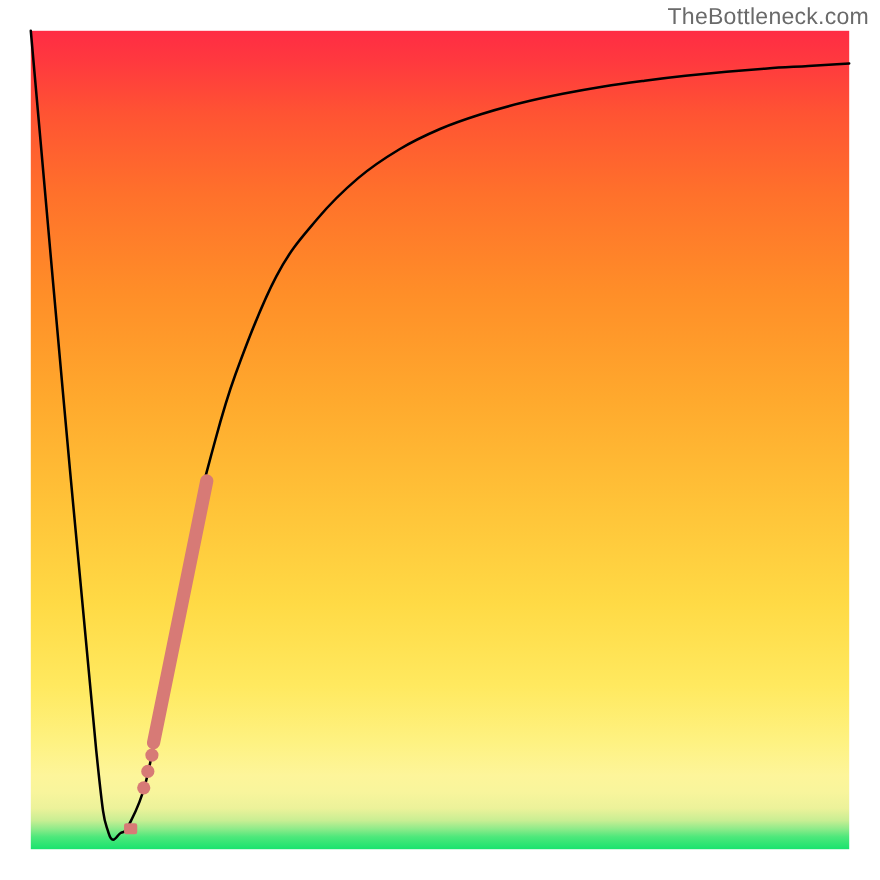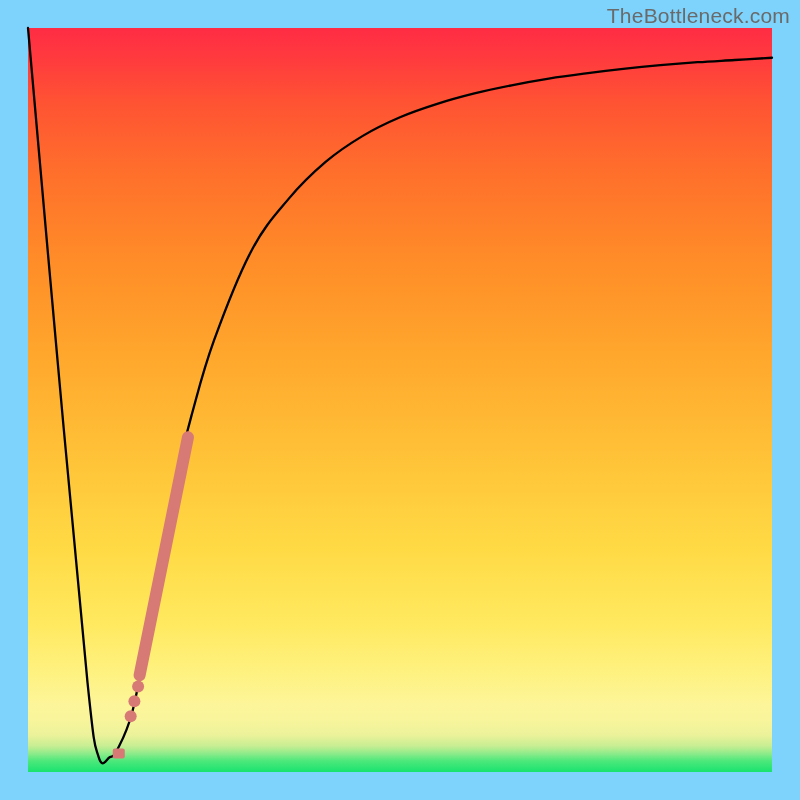--- a/index.html
+++ b/index.html
@@ -8,21 +8,21 @@
     width: 800px;
     height: 800px;
     background: #000;
     overflow: hidden;
     font-family: Arial, Helvetica, sans-serif;
   }
   .frame {
     position: relative;
     width: 800px;
     height: 800px;
-    background: #7dd3fc;
+    background: #ffffff;
   }
   .plot {
     position: absolute;
     left: 28px;
     top: 28px;
     width: 744px;
     height: 744px;
     
     background: linear-gradient(
       to top,

